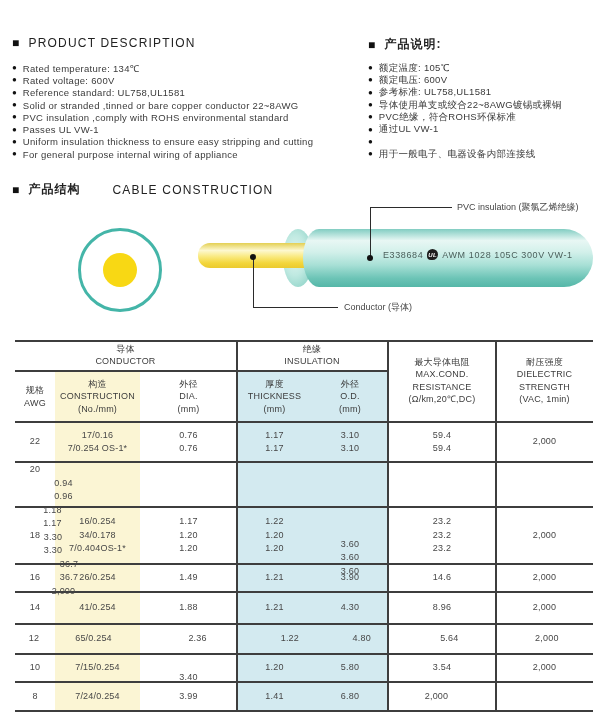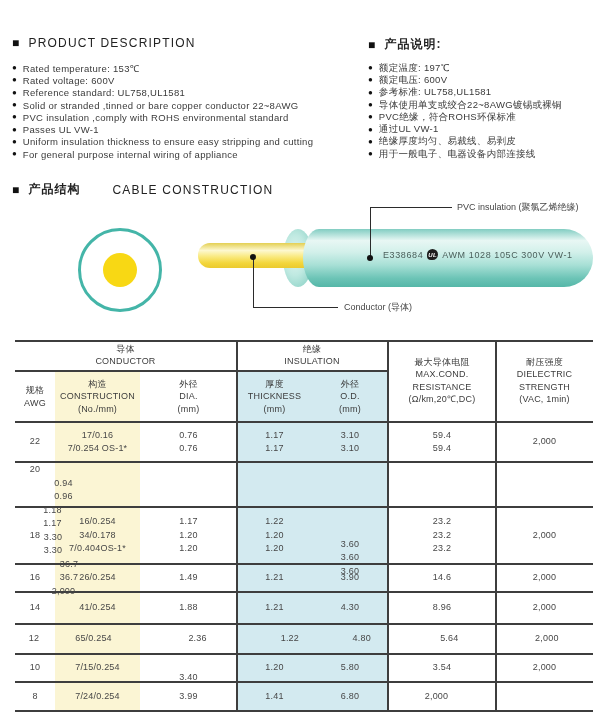--- a/index.html
+++ b/index.html
@@ -57,21 +57,21 @@
 
 <div class="page">
 
   <div class="sec-title" style="left:12px;top:36px;">
     <span class="sq">■</span>
     <span>PRODUCT DESCRIPTION</span>
   </div>
   <div class="blist" style="left:12px;top:62px;">
       <div class="li">
         <span class="bullet">●</span>
-        <span class="li-text">Rated temperature: 153℃</span>
+        <span class="li-text">Rated temperature: 134℃</span>
       </div>
       <div class="li">
         <span class="bullet">●</span>
         <span class="li-text">Rated voltage: 600V</span>
       </div>
       <div class="li">
         <span class="bullet">●</span>
         <span class="li-text">Reference standard: UL758,UL1581</span>
       </div>
       <div class="li">
@@ -96,21 +96,21 @@
       </div>
     </div>
 
   <div class="sec-title" style="left:368px;top:36px;">
     <span class="sq">■</span>
     <span class="zh-bold">产品说明:</span>
   </div>
   <div class="blist" style="left:368px;top:62px;">
       <div class="li">
         <span class="bullet">●</span>
-        <span class="li-text">额定温度: 197℃</span>
+        <span class="li-text">额定温度: 105℃</span>
       </div>
       <div class="li">
         <span class="bullet">●</span>
         <span class="li-text">额定电压: 600V</span>
       </div>
       <div class="li">
         <span class="bullet">●</span>
         <span class="li-text">参考标准: UL758,UL1581</span>
       </div>
       <div class="li">
@@ -120,21 +120,20 @@
       <div class="li">
         <span class="bullet">●</span>
         <span class="li-text">PVC绝缘，符合ROHS环保标准</span>
       </div>
       <div class="li">
         <span class="bullet">●</span>
         <span class="li-text">通过UL VW-1</span>
       </div>
       <div class="li">
         <span class="bullet">●</span>
-        <span class="li-text">绝缘厚度均匀、易裁线、易剥皮</span>
       </div>
       <div class="li">
         <span class="bullet">●</span>
         <span class="li-text">用于一般电子、电器设备内部连接线</span>
       </div>
     </div>
 
   <div class="sec-title" style="left:12px;top:181px;">
     <span class="sq">■</span>
     <span class="zh-bold">产品结构</span>

